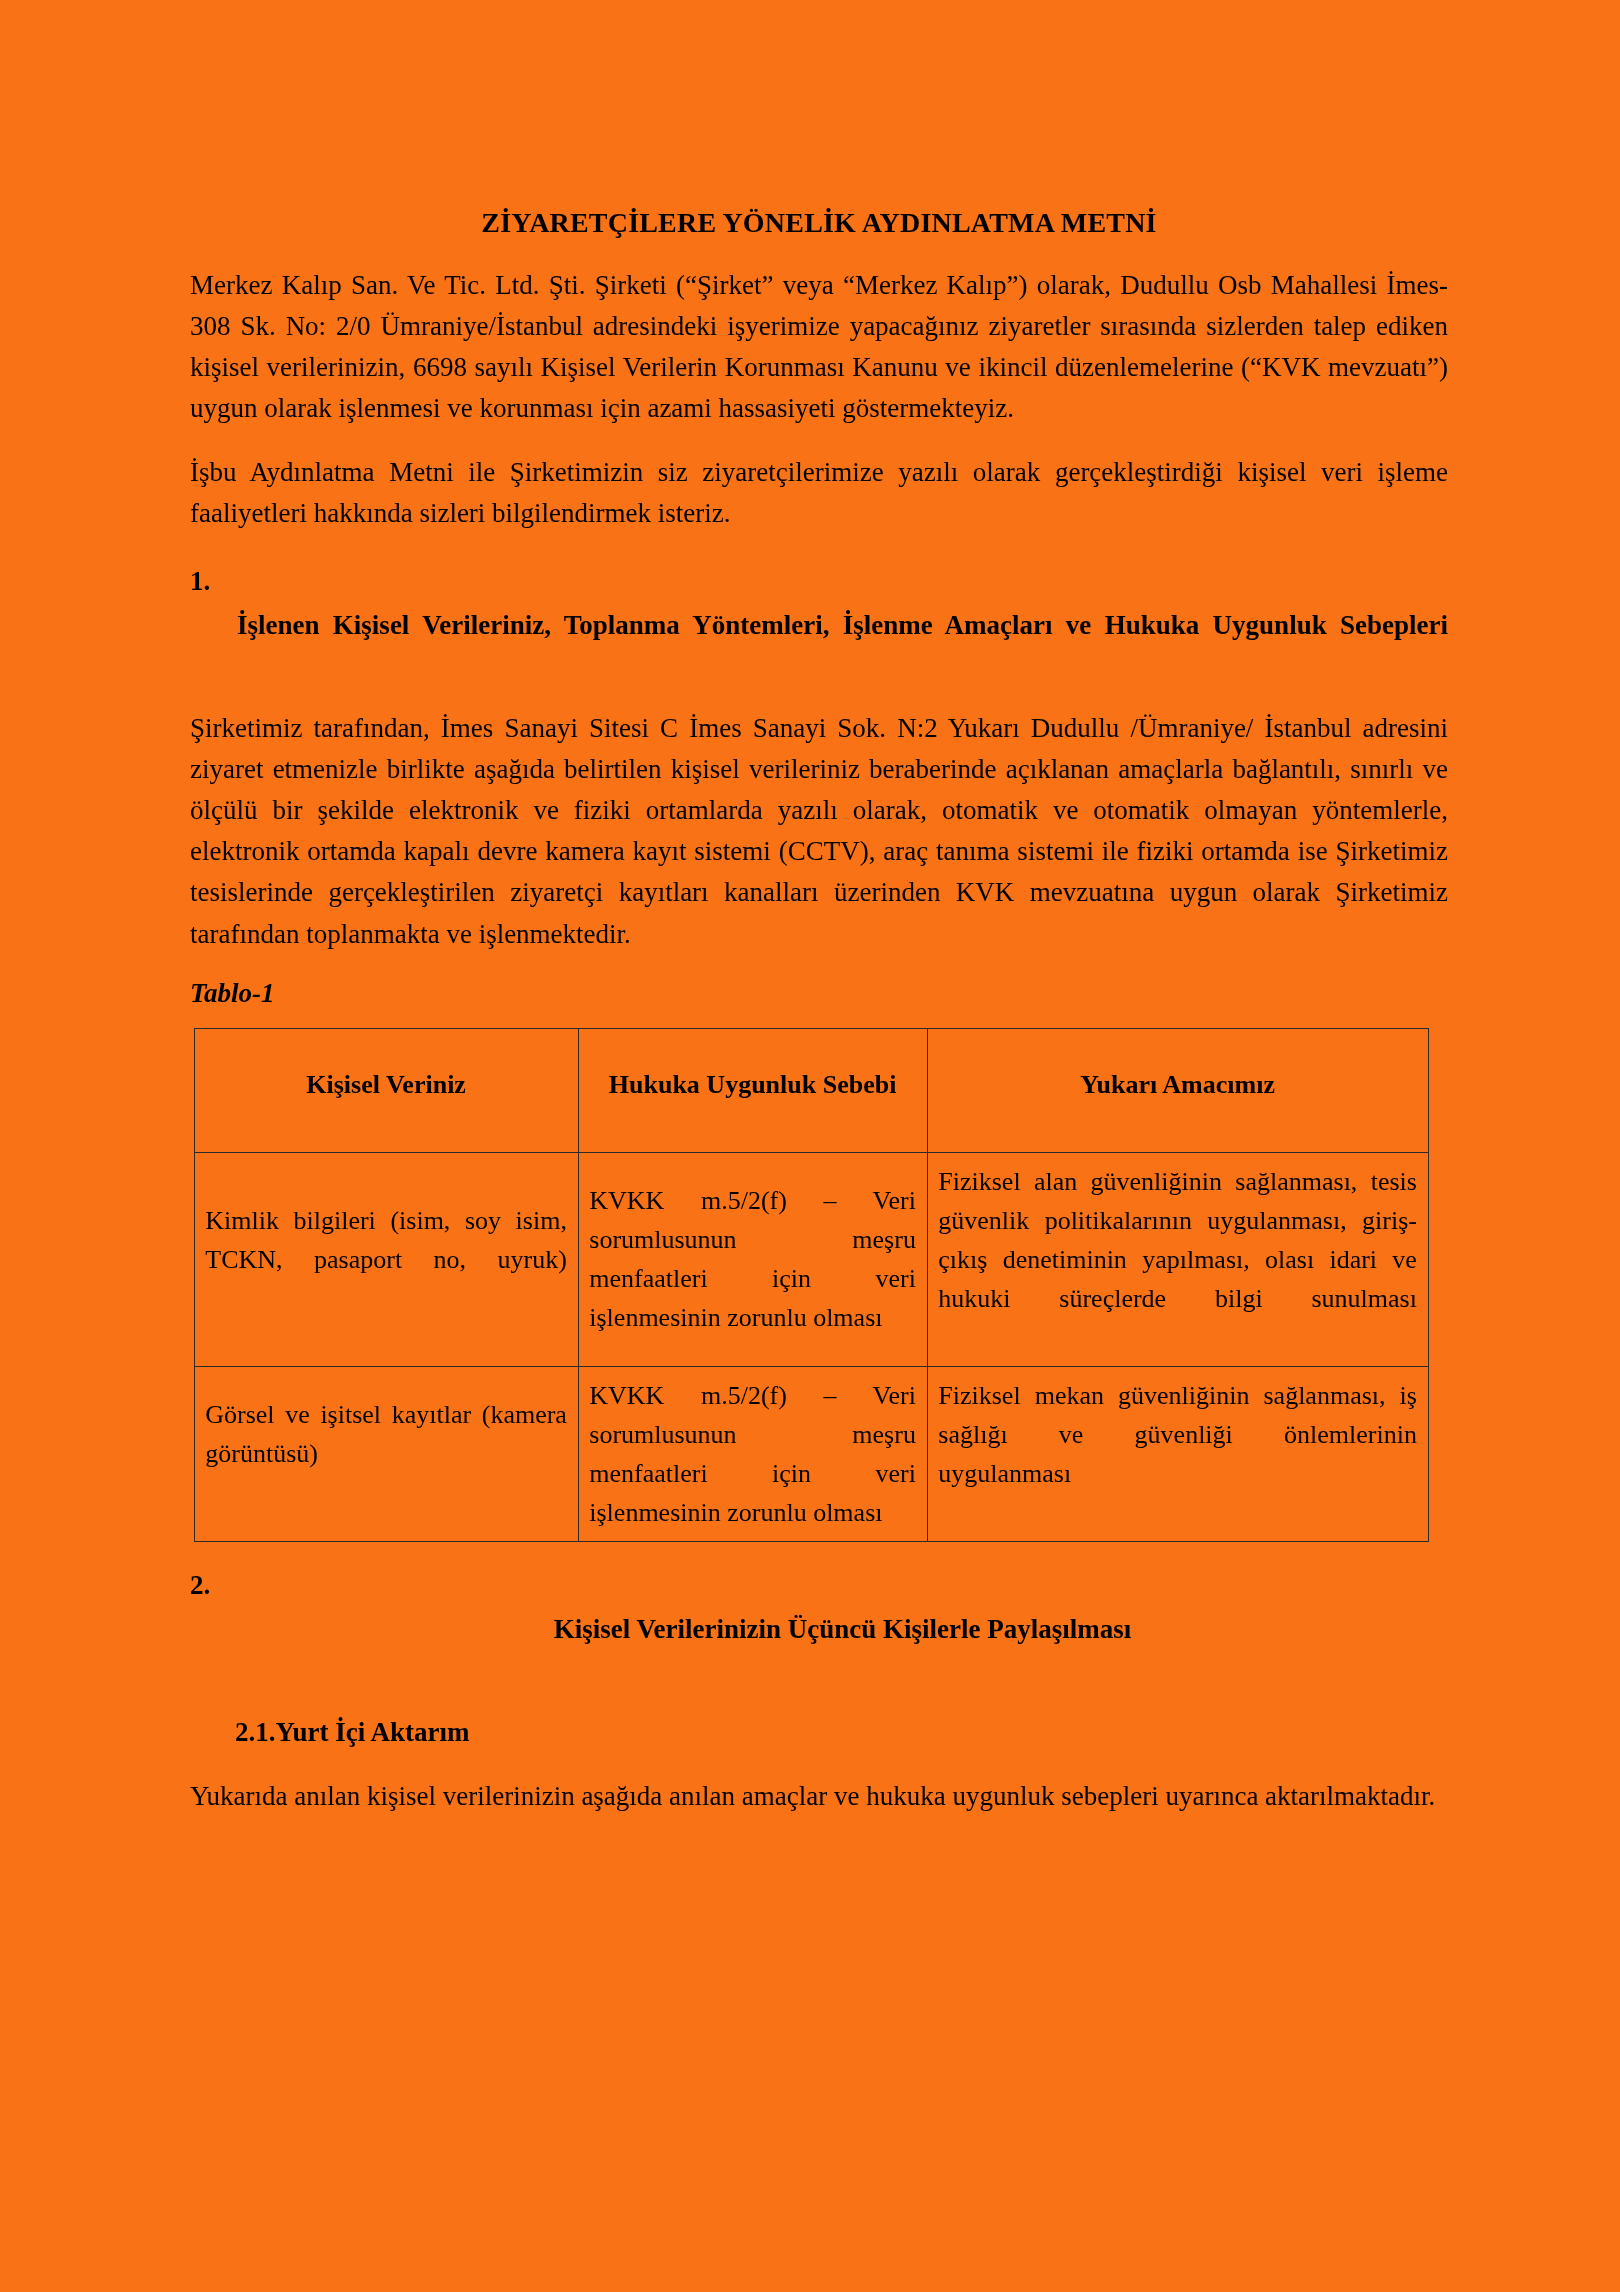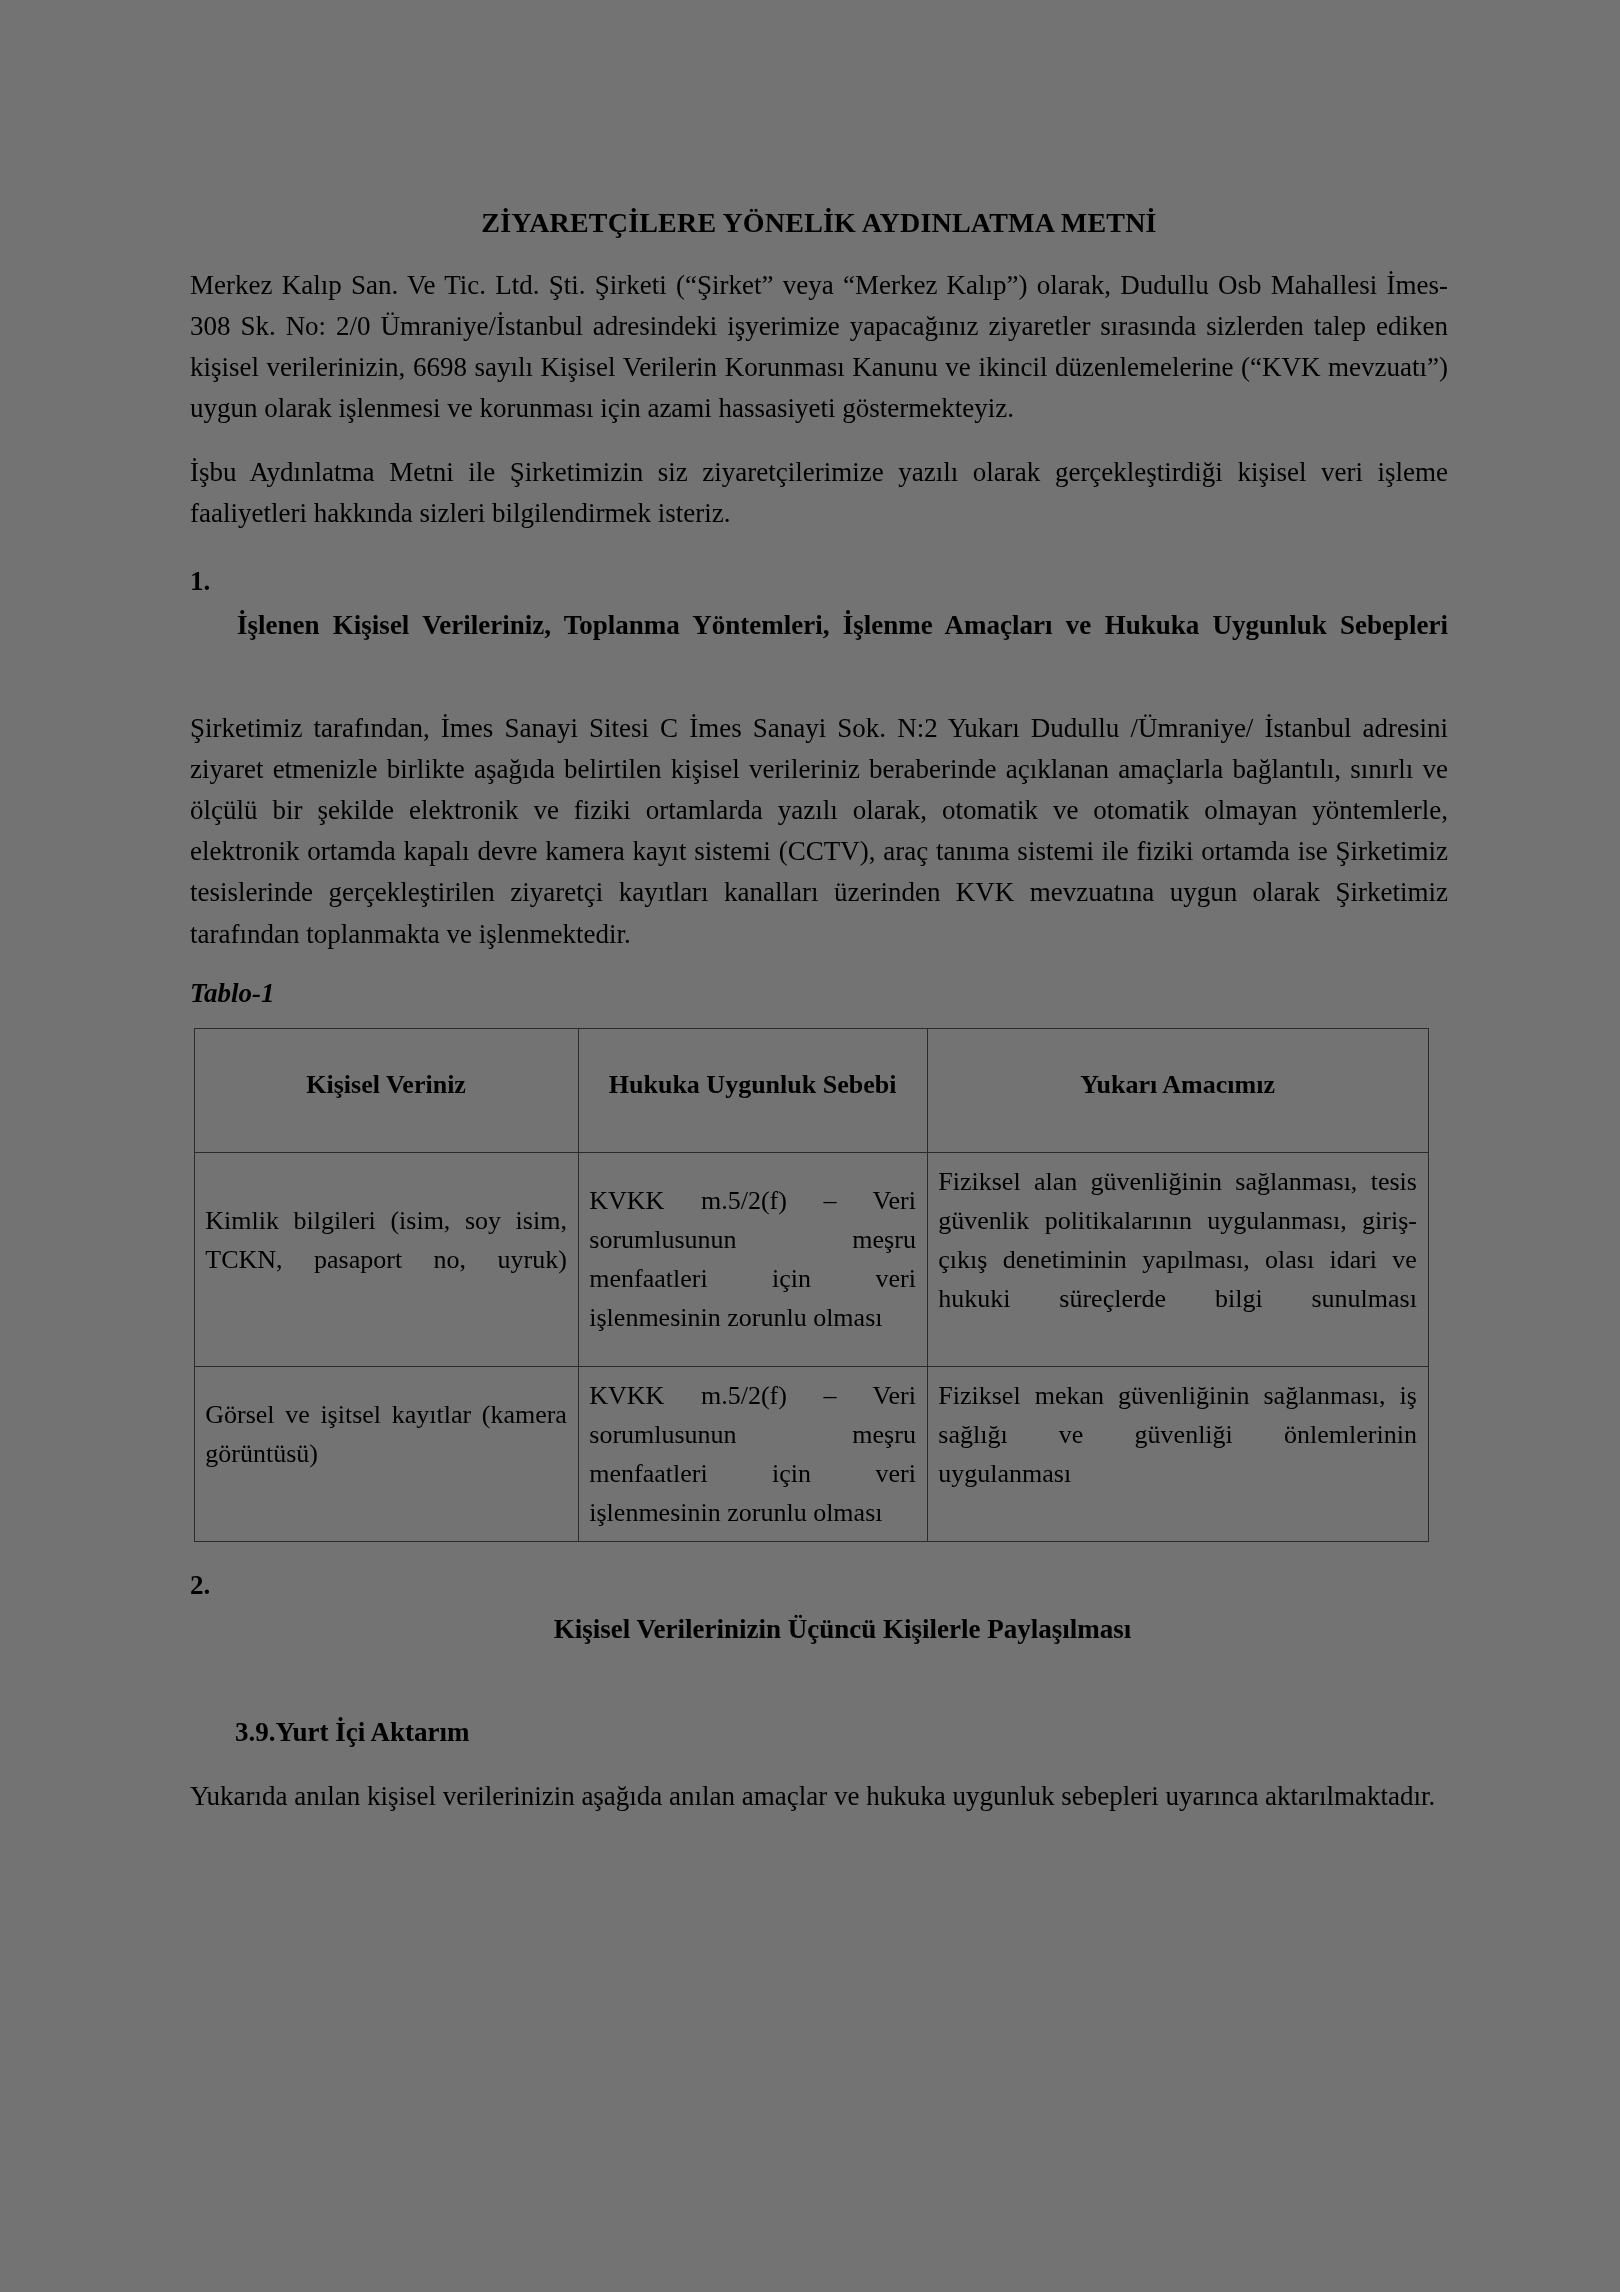--- a/index.html
+++ b/index.html
@@ -14,21 +14,21 @@
     font-family: "Liberation Serif", "DejaVu Serif", serif;
     color: #000000;
     -webkit-font-smoothing: antialiased;
   }
   .page {
     position: relative;
     width: 1620px;
     height: 2293px;
     box-sizing: border-box;
     padding: 206px 172px 0 190px;
-    background: #737373;
+    background: #f97316;
   }
   .doc-title {
     text-align: center;
     font-size: 28px;
     font-weight: bold;
     letter-spacing: 0.2px;
     margin: 0 0 25px 0;
     line-height: 1.2;
   }
   p.body-text {
@@ -167,18 +167,18 @@
         <td class="cell-just">Fiziksel mekan güvenliğinin sağlanması, iş sağlığı ve güvenliği önlemlerinin uygulanması</td>
       </tr>
     </tbody>
   </table>
 
   <div class="h-num">
     <span class="num">2.</span>
     <span class="htext" style="text-align:center">Kişisel Verilerinizin Üçüncü Kişilerle Paylaşılması</span>
   </div>
 
-  <div class="h-sub">3.9.Yurt İçi Aktarım</div>
+  <div class="h-sub">2.1.Yurt İçi Aktarım</div>
 
   <p class="body-text">Yukarıda anılan kişisel verilerinizin aşağıda anılan amaçlar ve hukuka uygunluk sebepleri uyarınca aktarılmaktadır.</p>
 
 </div>
 
 
 </body></html>

